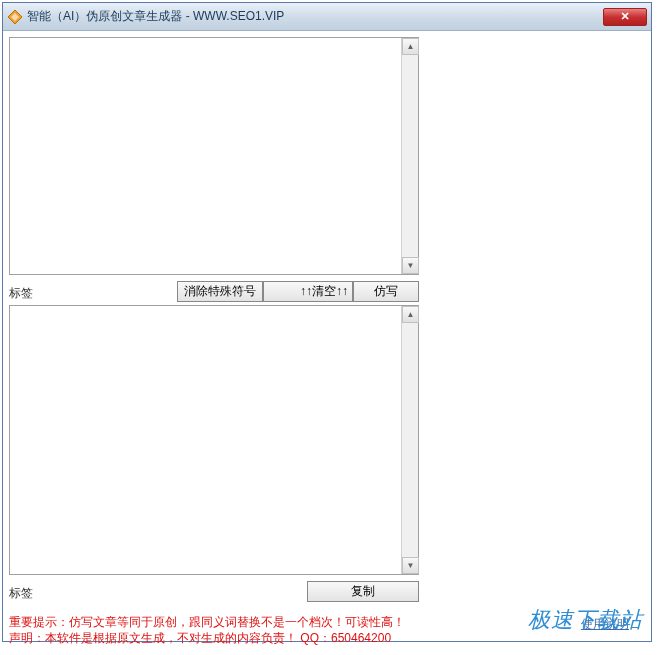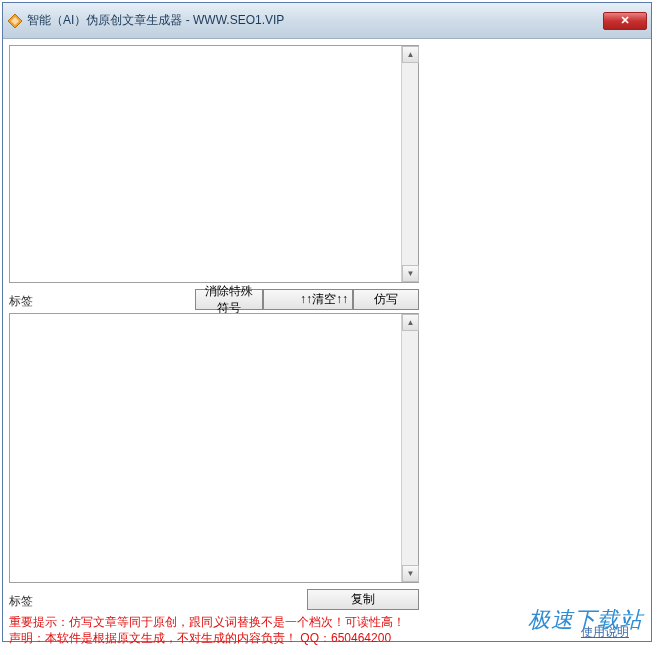--- a/index.html
+++ b/index.html
@@ -21,21 +21,21 @@
     .window {
       width: 650px;
       height: 640px;
       border: 1px solid #5a7ba8;
       background: #fff;
       position: relative;
       margin: 2px;
     }
     
     .title-bar {
-      height: 36px;
+      height: 28px;
       background: linear-gradient(to bottom, #e8f0f8 0%, #d0dce8 50%, #c0d0e0 100%);
       border-bottom: 1px solid #a0b0c0;
       display: flex;
       align-items: center;
       padding: 0 4px;
       position: relative;
     }
     
     .app-icon {
       width: 16px;
@@ -164,38 +164,38 @@
       color: #000;
       cursor: pointer;
       padding: 0 4px;
       font-family: "SimSun", "Microsoft YaHei", Arial;
       display: inline-flex;
       align-items: center;
       justify-content: center;
     }
     
     .btn-remove-special {
-      width: 68px;
+      width: 86px;
     }
     
     .btn-clear {
       width: 90px;
       padding-left: 36px;
     }
     
     .btn-rewrite {
       width: 66px;
     }
     
     .btn-copy {
       width: 112px;
     }
     
     .footer-notes {
-      margin-top: 4px;
+      margin-top: 12px;
       color: #e01010;
       font-size: 12px;
       line-height: 16px;
     }
     
     .footer-notes .line {
       display: block;
     }
     
     .right-panel {

